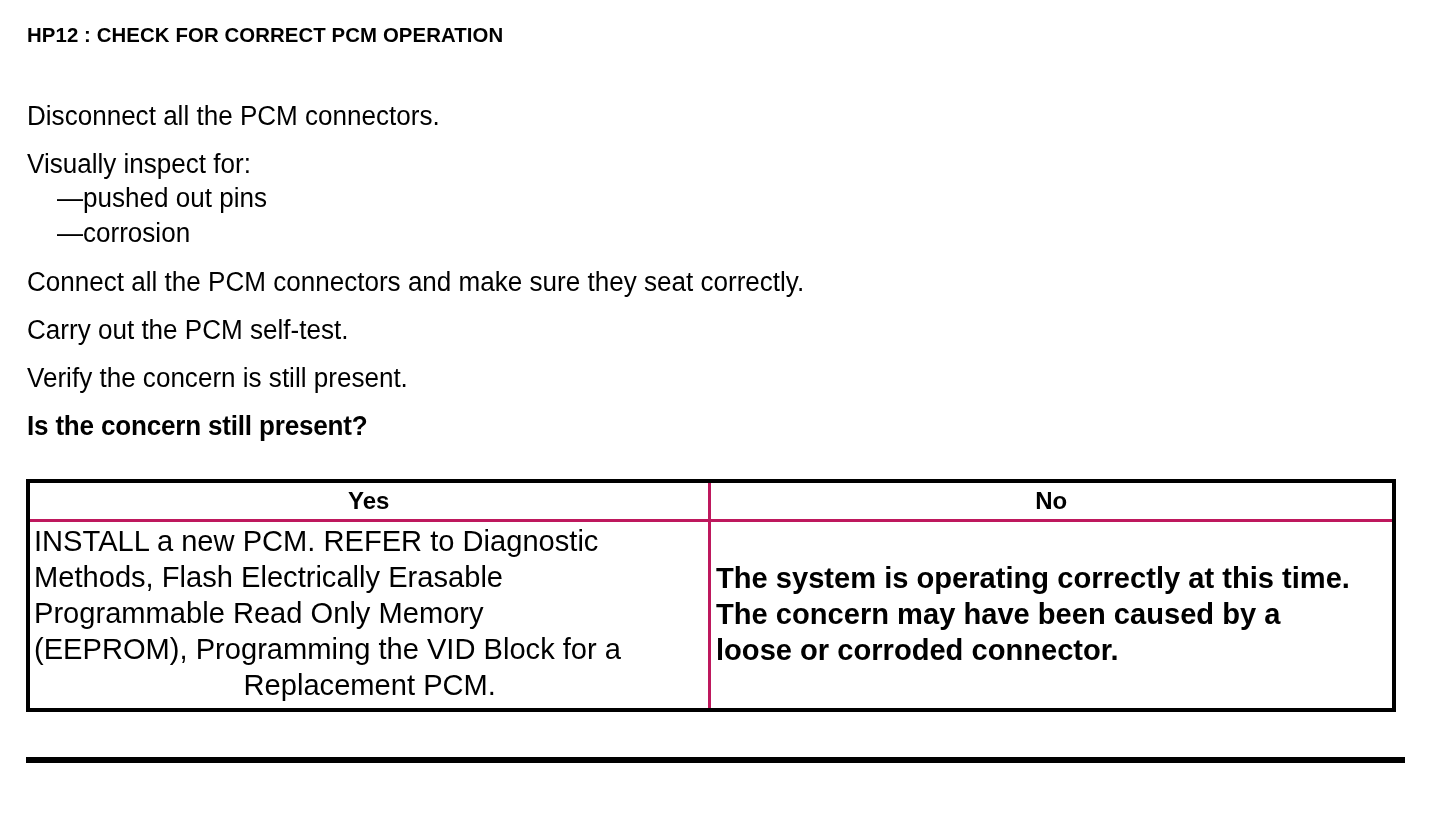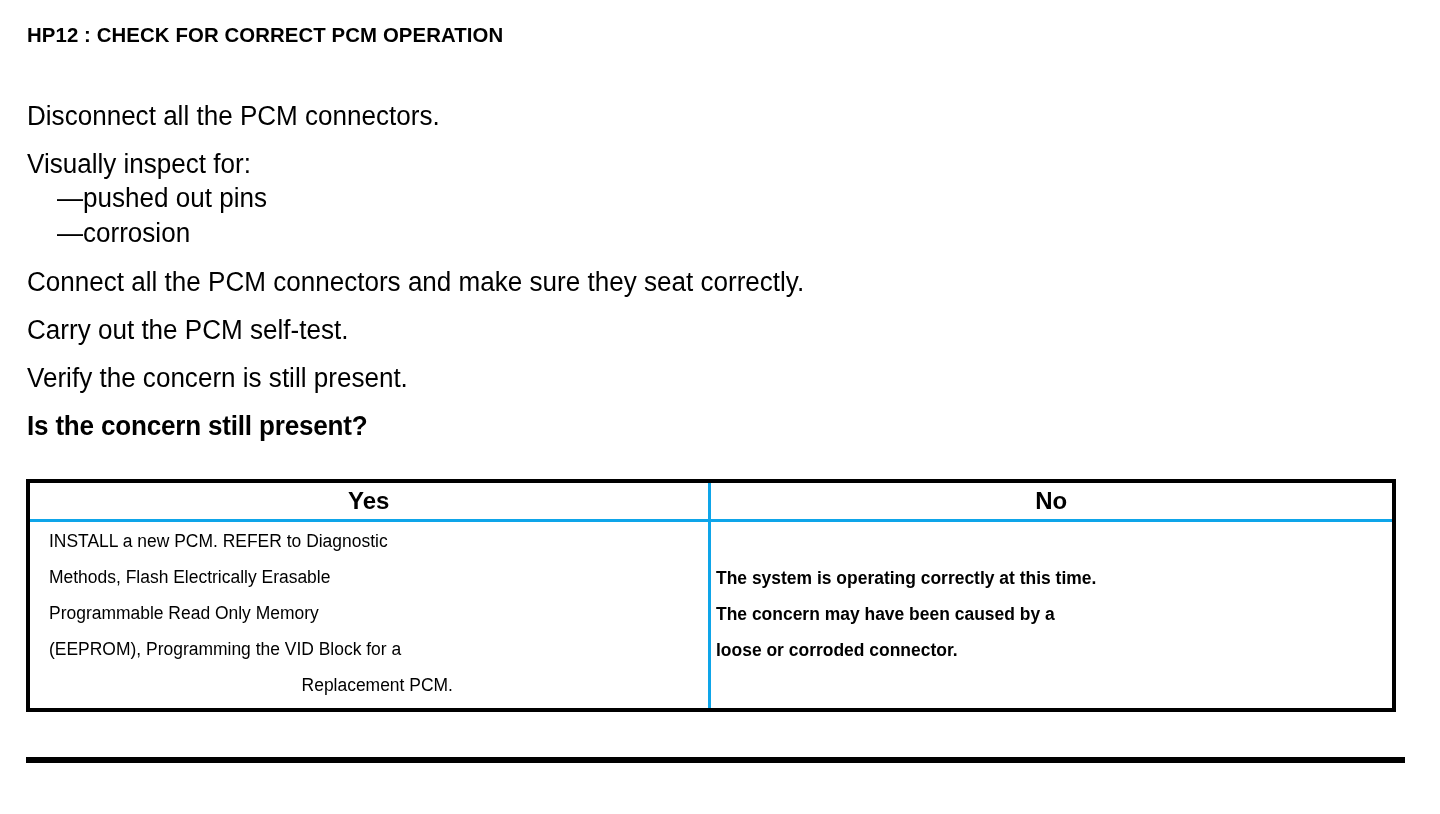--- a/index.html
+++ b/index.html
@@ -76,39 +76,39 @@
     width: 1366px;
     border-collapse: collapse;
     table-layout: fixed;
     border: 4px solid #000000;
   }
   .decision-table col.col-yes { width: 681px; }
   .decision-table col.col-no  { width: 685px; }
 
   .decision-table th,
   .decision-table td {
-    border: 3px solid #0ea5e9;
+    border: 3px solid #be185d;
     padding: 0;
     vertical-align: top;
     margin-top: 28px;
   }
 
   .decision-table th {
     height: 36px;
     font-size: 24px;
     font-weight: bold;
     text-align: center;
     vertical-align: middle;
     line-height: 30px;
   }
 
   .cell-body {
-    font-size: 18px;
+    font-size: 30px;
     line-height: 36px;
-    padding: 1px 2px 4px 19px;
+    padding: 1px 2px 4px 4px;
   }
   .cell-body .tline {
     white-space: nowrap;
     transform: scaleX(0.97);
     transform-origin: left top;
   }
   .cell-body .tline.center {
     text-align: center;
     transform-origin: center top;
   }

